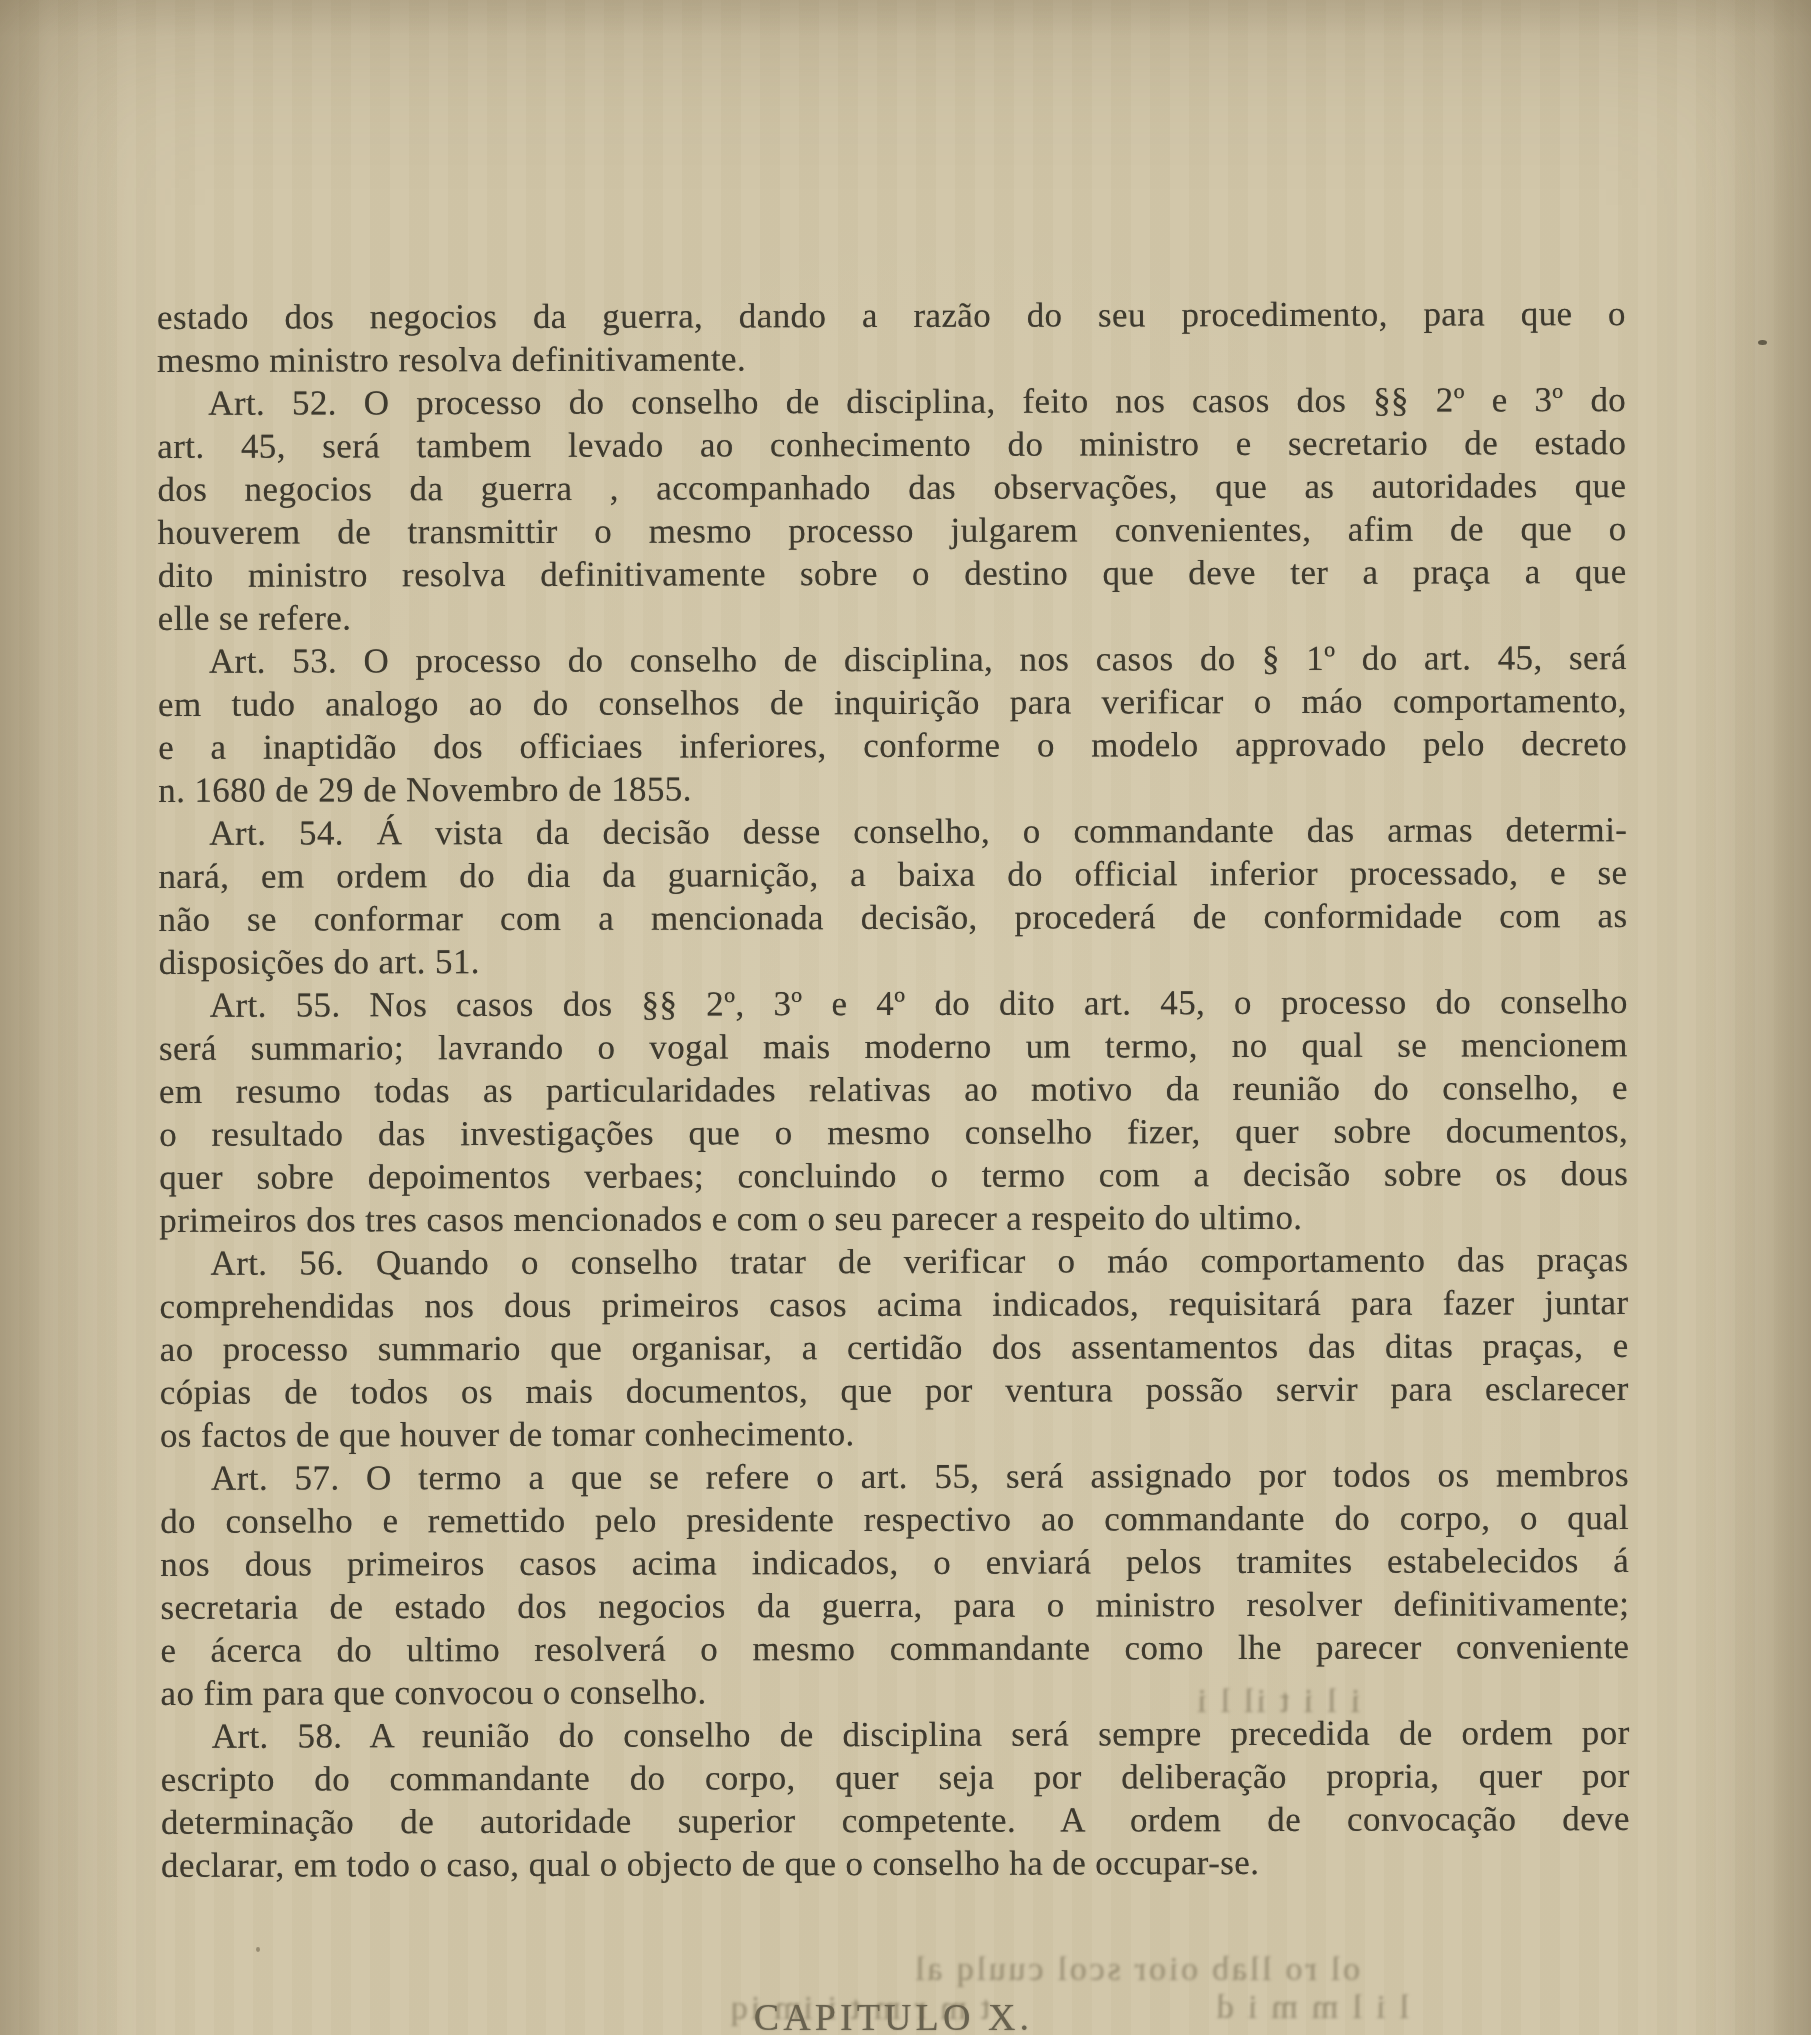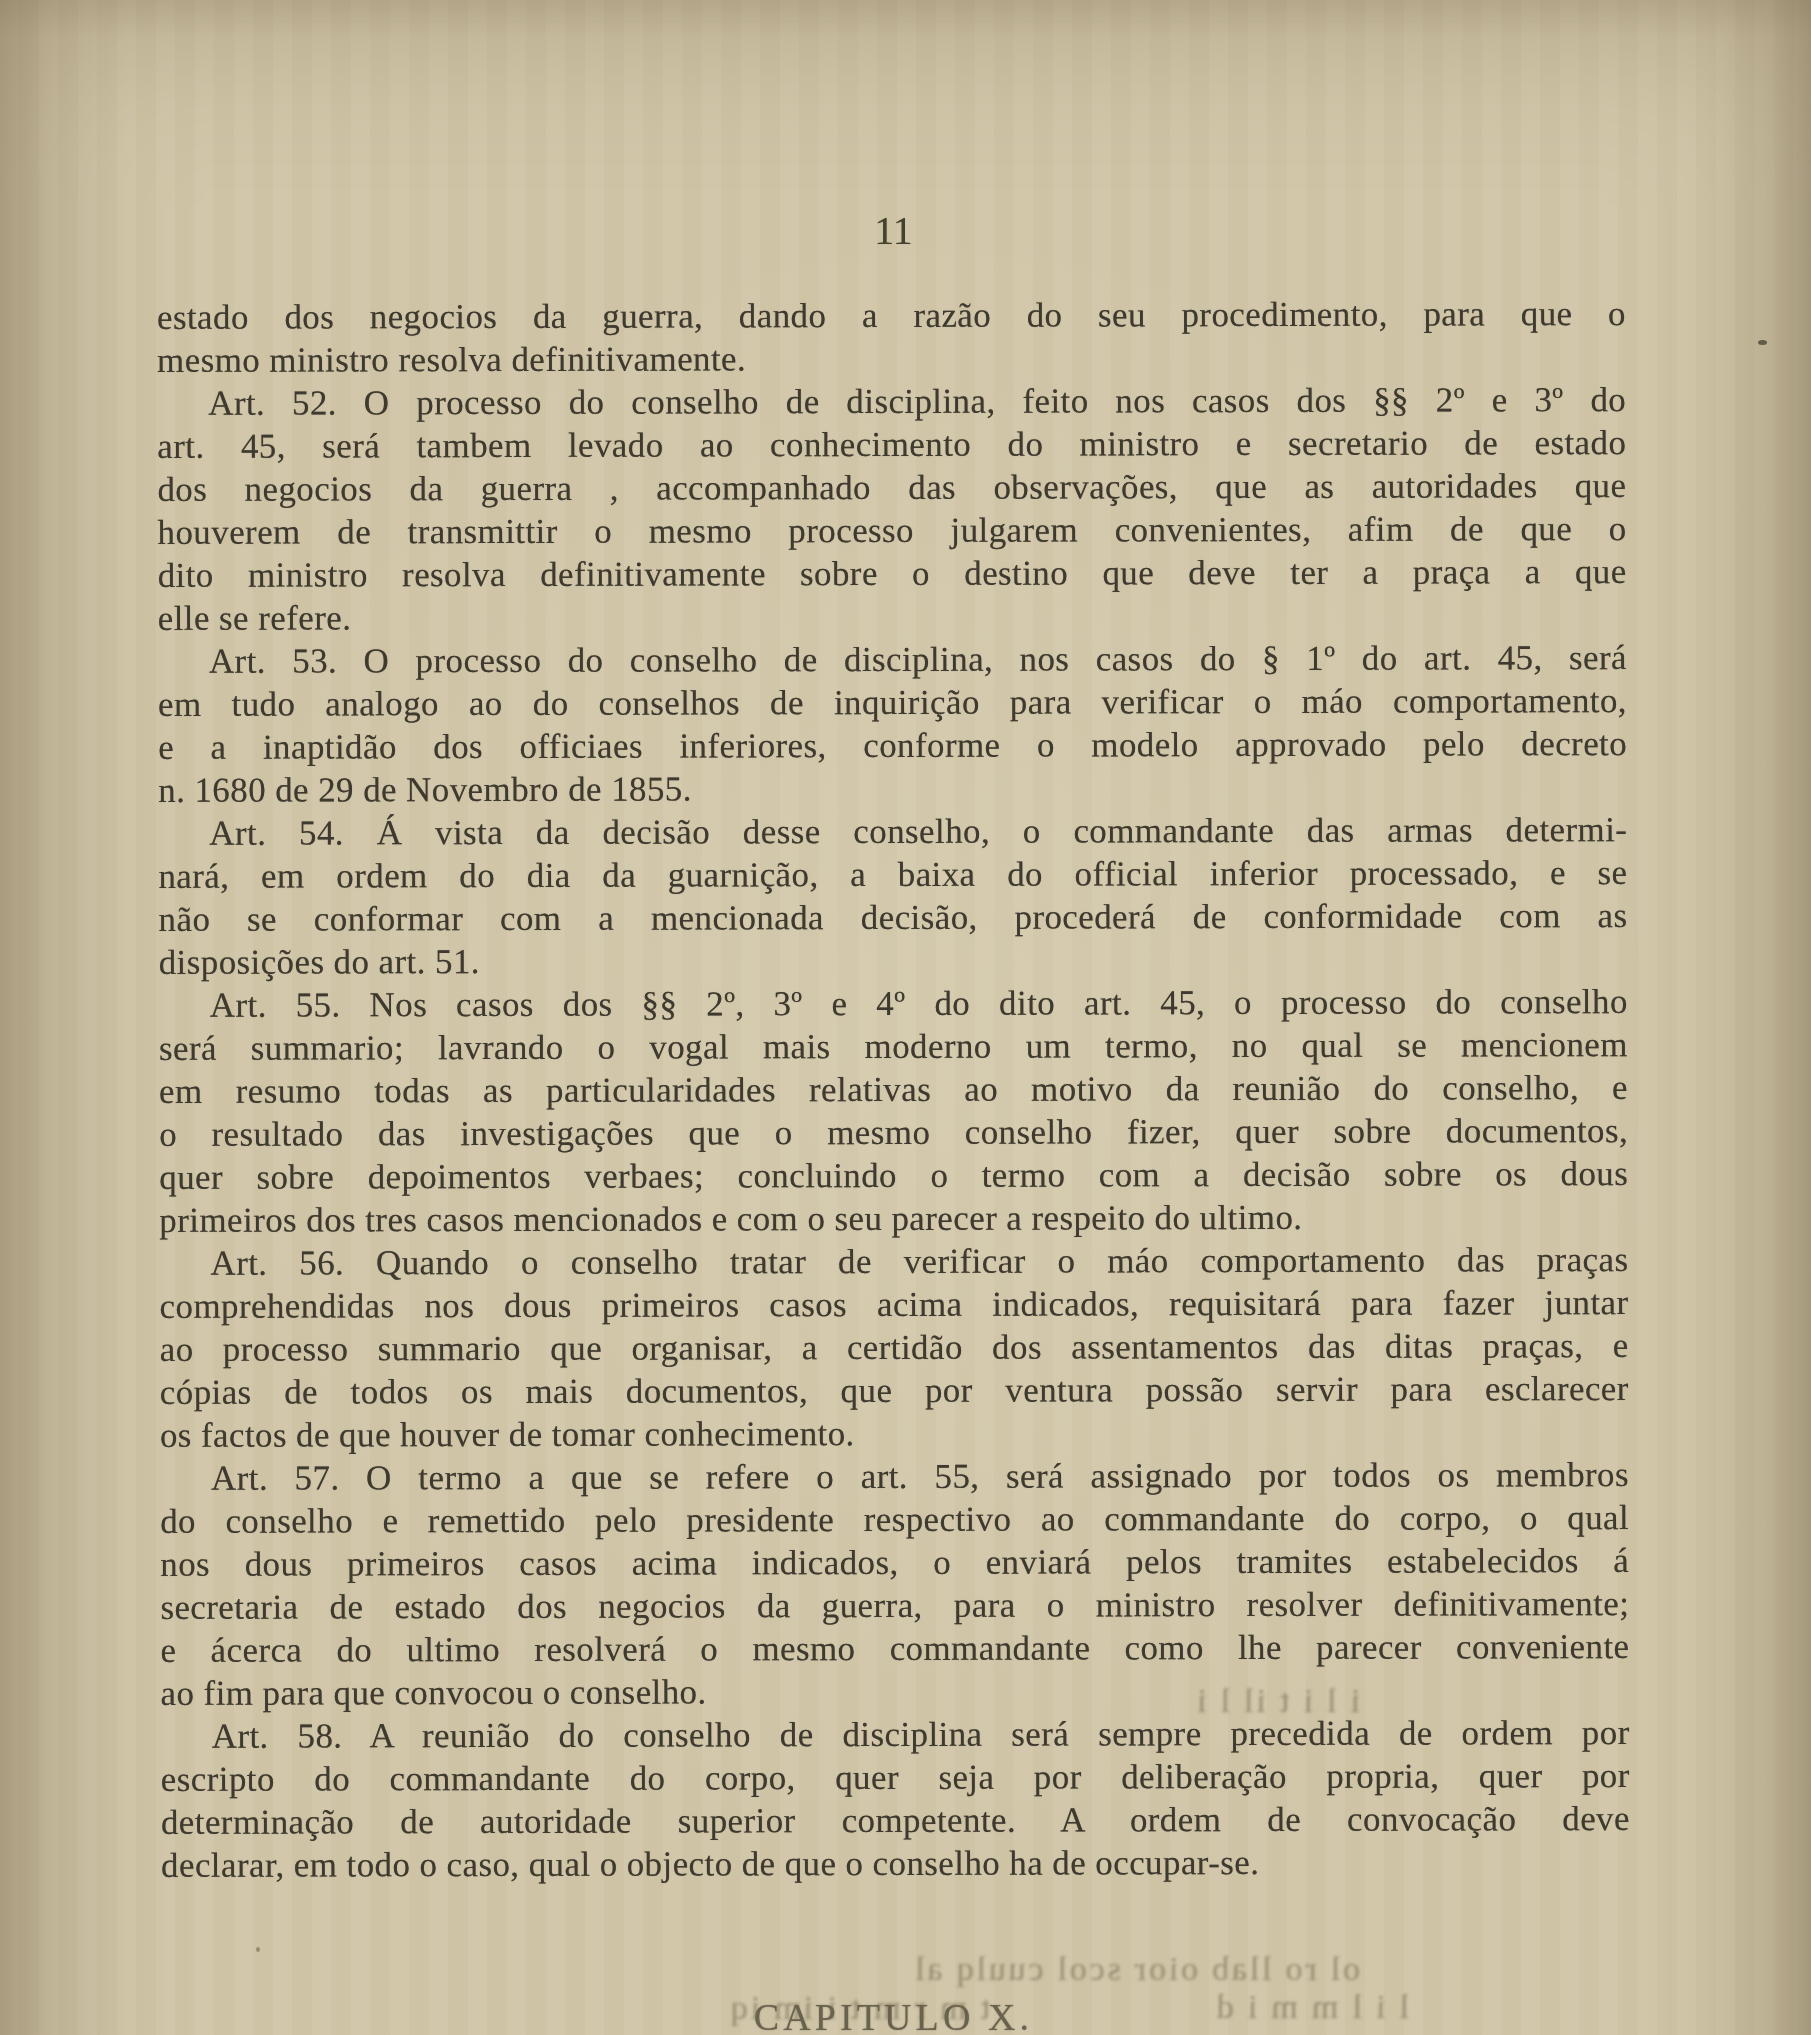--- a/index.html
+++ b/index.html
@@ -51,21 +51,20 @@
     transform:scale(-1,1);
     pointer-events:none;
   }
   .speck{position:absolute;border-radius:50%;pointer-events:none;}
 </style>
 </head>
 <body>
 
 <div class="page">
 
-  <div class="pageno">11</div>
 
   <div class="textblock">
       <div class="line j">estado dos negocios da guerra, dando a razão do seu procedimento, para que o</div>
       <div class="line">mesmo ministro resolva definitivamente.</div>
       <div class="line j indent">Art. 52. O processo do conselho de disciplina, feito nos casos dos §§ 2º e 3º do</div>
       <div class="line j">art. 45, será tambem levado ao conhecimento do ministro e secretario de estado</div>
       <div class="line j">dos negocios da guerra , accompanhado das observações, que as autoridades que</div>
       <div class="line j">houverem de transmittir o mesmo processo julgarem convenientes, afim de que o</div>
       <div class="line j">dito ministro resolva definitivamente sobre o destino que deve ter a praça a que</div>
       <div class="line">elle se refere.</div>

